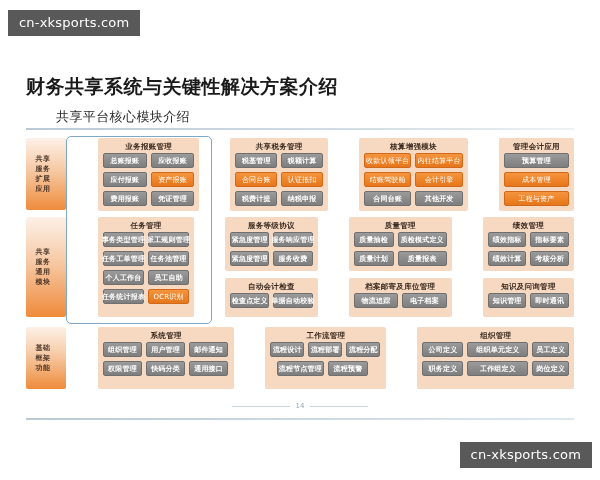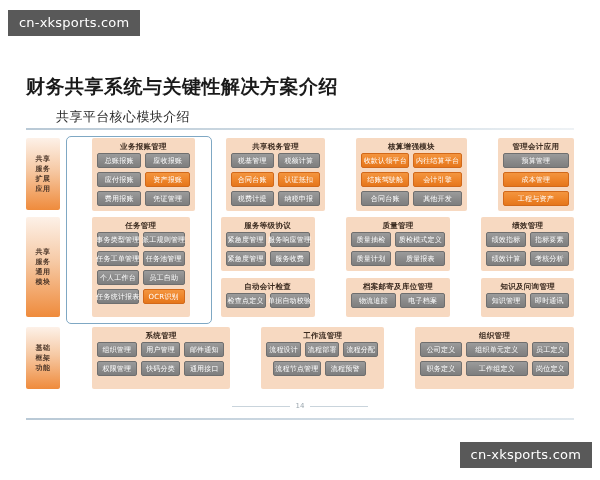--- a/index.html
+++ b/index.html
@@ -77,24 +77,24 @@
     width: 34px;
     flex: 0 0 34px;
     border-radius: 2px;
     background: linear-gradient(to bottom, #fdf1e8 0%, #f6c9a4 45%, #ef8b3c 100%);
     color: #4a3528;
     font-size: 7px;
     line-height: 10px;
     font-weight: bold;
     display: flex;
     align-items: center;
-    justify-content: center;
     text-align: center;
     letter-spacing: 0.5px;
     margin-right: 8px;
+    padding-left: 6px;
   }
   .band-label span {
     display: block;
     width: 22px;
     word-break: break-all;
   }
 
   .band-body {
     flex: 1 1 auto;
     display: flex;
@@ -138,20 +138,21 @@
     justify-content: center;
     font-size: 7px;
     letter-spacing: 0.2px;
     white-space: nowrap;
     box-sizing: border-box;
     color: #ffffff;
   }
   .tile.gray {
     background: linear-gradient(to bottom, #9b9b9b 0%, #8a8a8a 55%, #7e7e7e 100%);
     border: 1px solid #6f6f6f;
+    font-weight: bold;
   }
   .tile.orange {
     background: linear-gradient(to bottom, #f3953f 0%, #ee8429 55%, #e5761b 100%);
     border: 1px solid #d2691a;
   }
 
   
   .highlight-box {
     position: absolute;
     border: 1px solid #7fa8c4;

